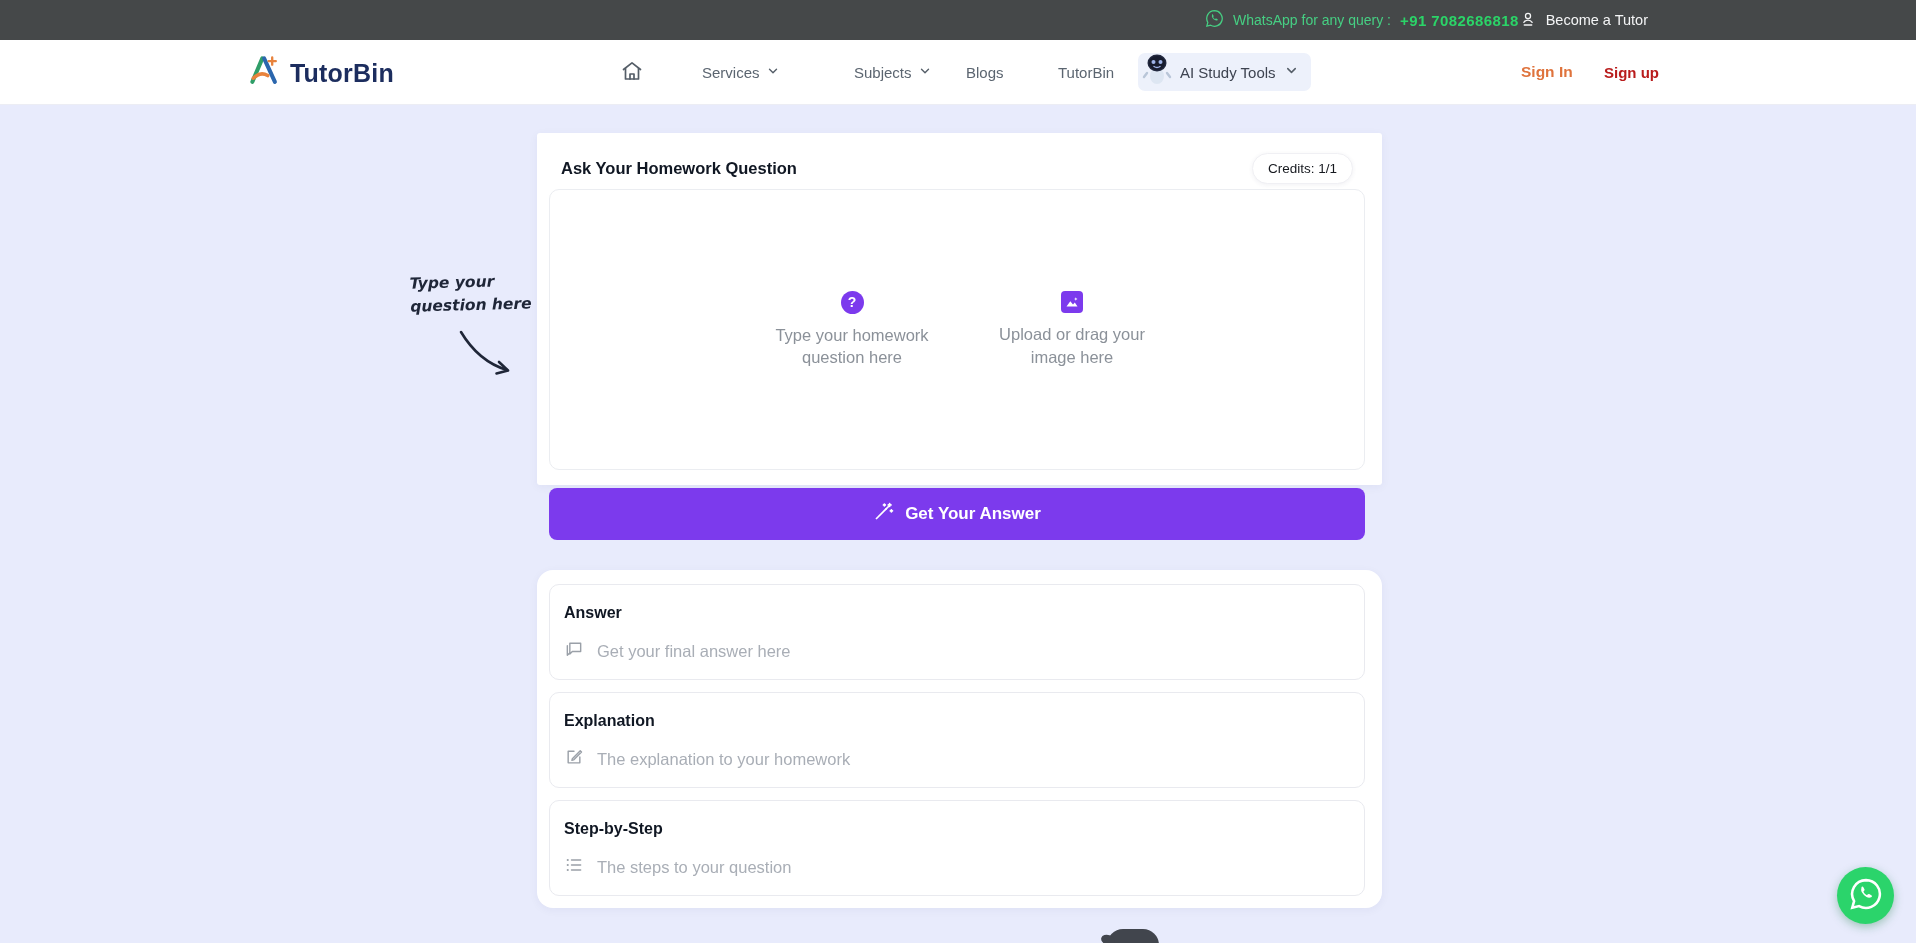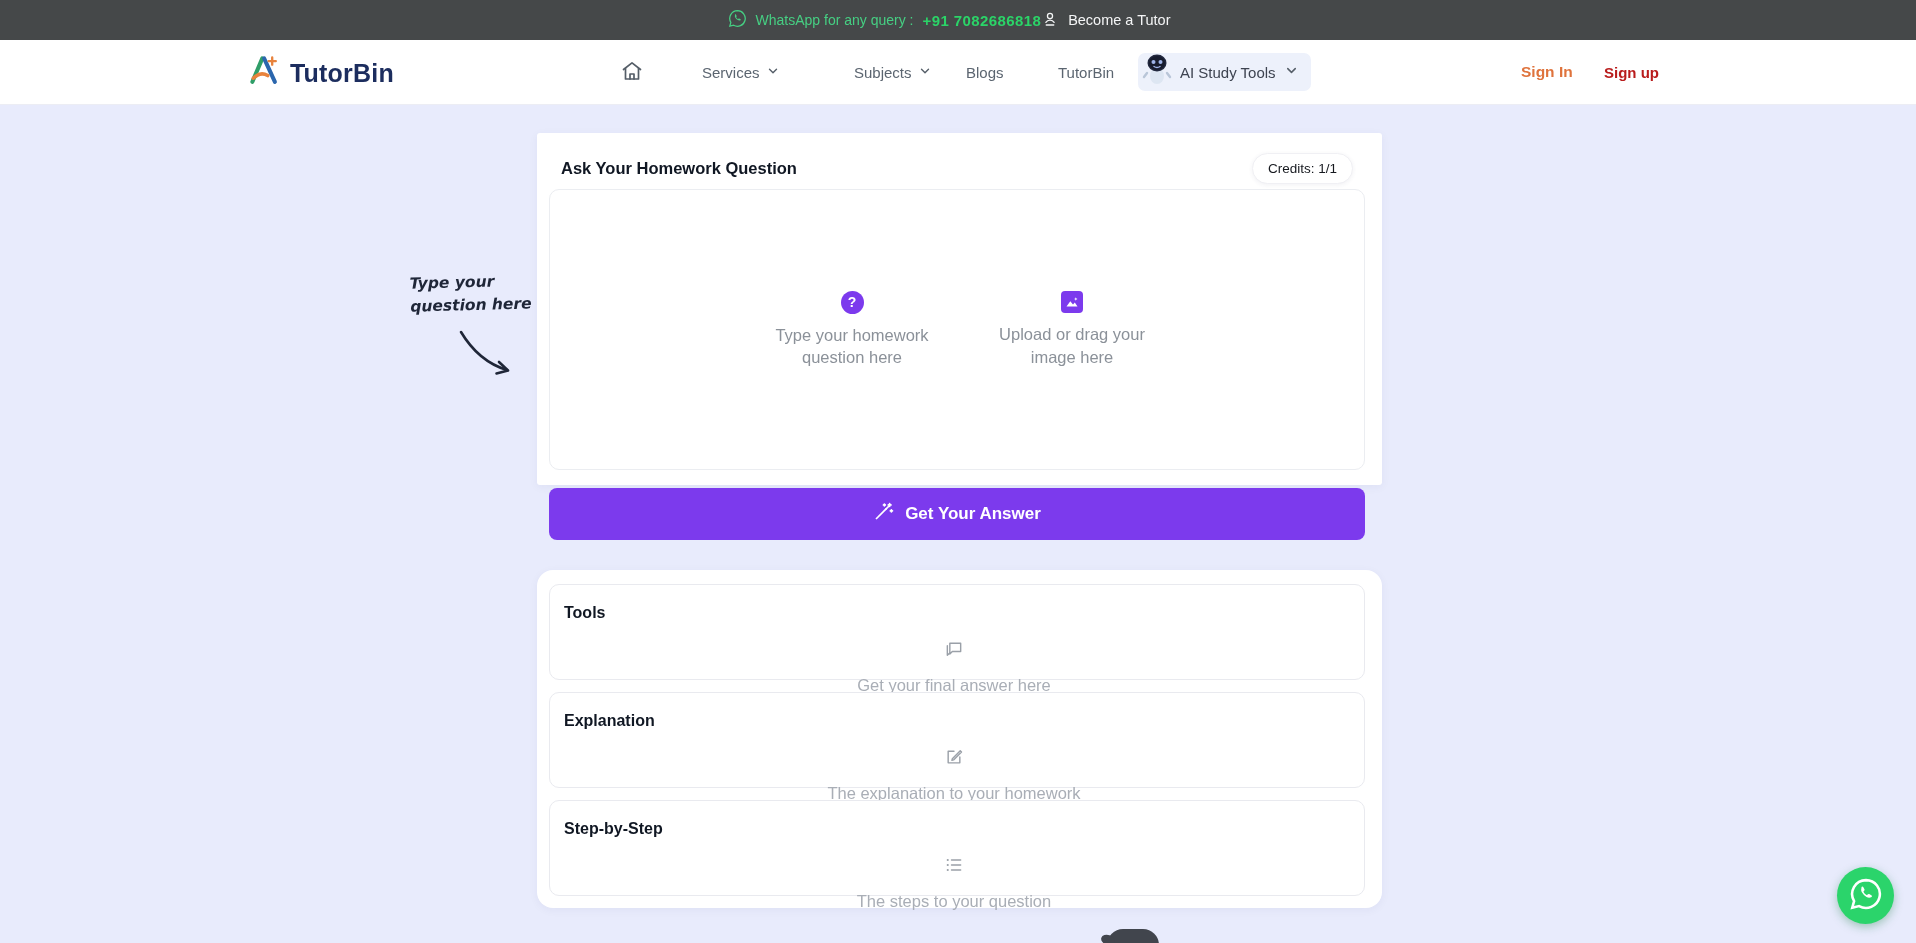--- a/index.html
+++ b/index.html
@@ -1,21 +1,21 @@
 <!DOCTYPE html>
 <html><head>
 <meta charset="utf-8">
 <style>
   * { margin:0; padding:0; box-sizing:border-box; }
   html,body { width:1916px; height:943px; overflow:hidden; }
   body { position:relative; background:#e8ebfc; font-family:"Liberation Sans", sans-serif; }
 
   
   .topbar { position:absolute; top:0; left:0; right:0; height:40px; background:#454849;
-            display:flex; align-items:center; justify-content:center;
+            display:flex; align-items:center; justify-content:flex-end;
             padding:0 268px 0 250px; }
   .wa-group { display:flex; align-items:center; gap:9px; cursor:pointer; }
   .wa-label { color:#46cf83; font-size:14px; }
   .wa-number { color:#2bd468; font-size:15px; font-weight:bold; letter-spacing:.4px; }
   .tutor-group { display:flex; align-items:center; gap:9px; color:#f4f5f6; font-size:14.5px; cursor:pointer; }
 
   
   .navbar { position:absolute; top:40px; left:0; right:0; height:65px; background:#ffffff;
             border-bottom:1px solid #ecedf4; }
   .logo { position:absolute; left:247px; top:13px; display:flex; align-items:center; gap:7px; cursor:pointer; }
@@ -67,21 +67,21 @@
                     display:flex; align-items:center; justify-content:center; gap:11px; cursor:pointer; }
 
   
   .results-card { position:absolute; left:537px; top:570px; width:845px; height:338px;
                   background:#ffffff; border-radius:16px; box-shadow:0 2px 10px rgba(40,40,90,.05); }
   .result-box { position:absolute; left:12px; width:816px; height:96px;
                 border:1px solid #e9eaef; border-radius:10px; background:#fff; padding:19px 20px 0 14px; }
   .rb-answer { top:14px; } .rb-explanation { top:122px; } .rb-steps { top:230px; }
   .rb-title { font-size:16px; font-weight:bold; color:#101723; }
   .rb-row { display:flex; align-items:center; gap:13px; margin-top:17px;
-            color:#a9aeb6; font-size:16.5px;flex-direction:column; }
+            color:#a9aeb6; font-size:16.5px; }
 
   
   .wa-fab { position:absolute; left:1837px; top:867px; width:57px; height:57px; border-radius:50%;
             background:#2bd46b; display:flex; align-items:center; justify-content:center;
             box-shadow:0 3px 10px rgba(20,120,60,.35); cursor:pointer; }
 
   
   .mascot-peek { position:absolute; left:1107px; top:929px; width:52px; height:16px;
                  background:#41454d; border-radius:26px 26px 0 0; }
   .mascot-peek:before { content:""; position:absolute; left:-6px; top:6px; width:14px; height:10px;
@@ -236,21 +236,21 @@
         <path d="M13 3.5 v2 M12 4.5 h2"></path>
       </svg>
     </span>
     <span>Get Your Answer</span>
   </button>
 </div>
 
 <div class="results-card">
 
   <div class="result-box rb-answer">
-    <div class="rb-title">Tools</div>
+    <div class="rb-title">Answer</div>
     <div class="rb-row">
       <span>
         <svg width="20" height="20" viewBox="0 0 24 24" fill="none" stroke="#9aa0a8" stroke-width="1.7" stroke-linecap="round" stroke-linejoin="round">
           <path d="M7 5 H20 V15 H10 L7 18 Z"></path>
           <path d="M4 8 V19.5 L6.5 17"></path>
         </svg>
       </span>
       <span>Get your final answer here</span>
     </div>
   </div>

